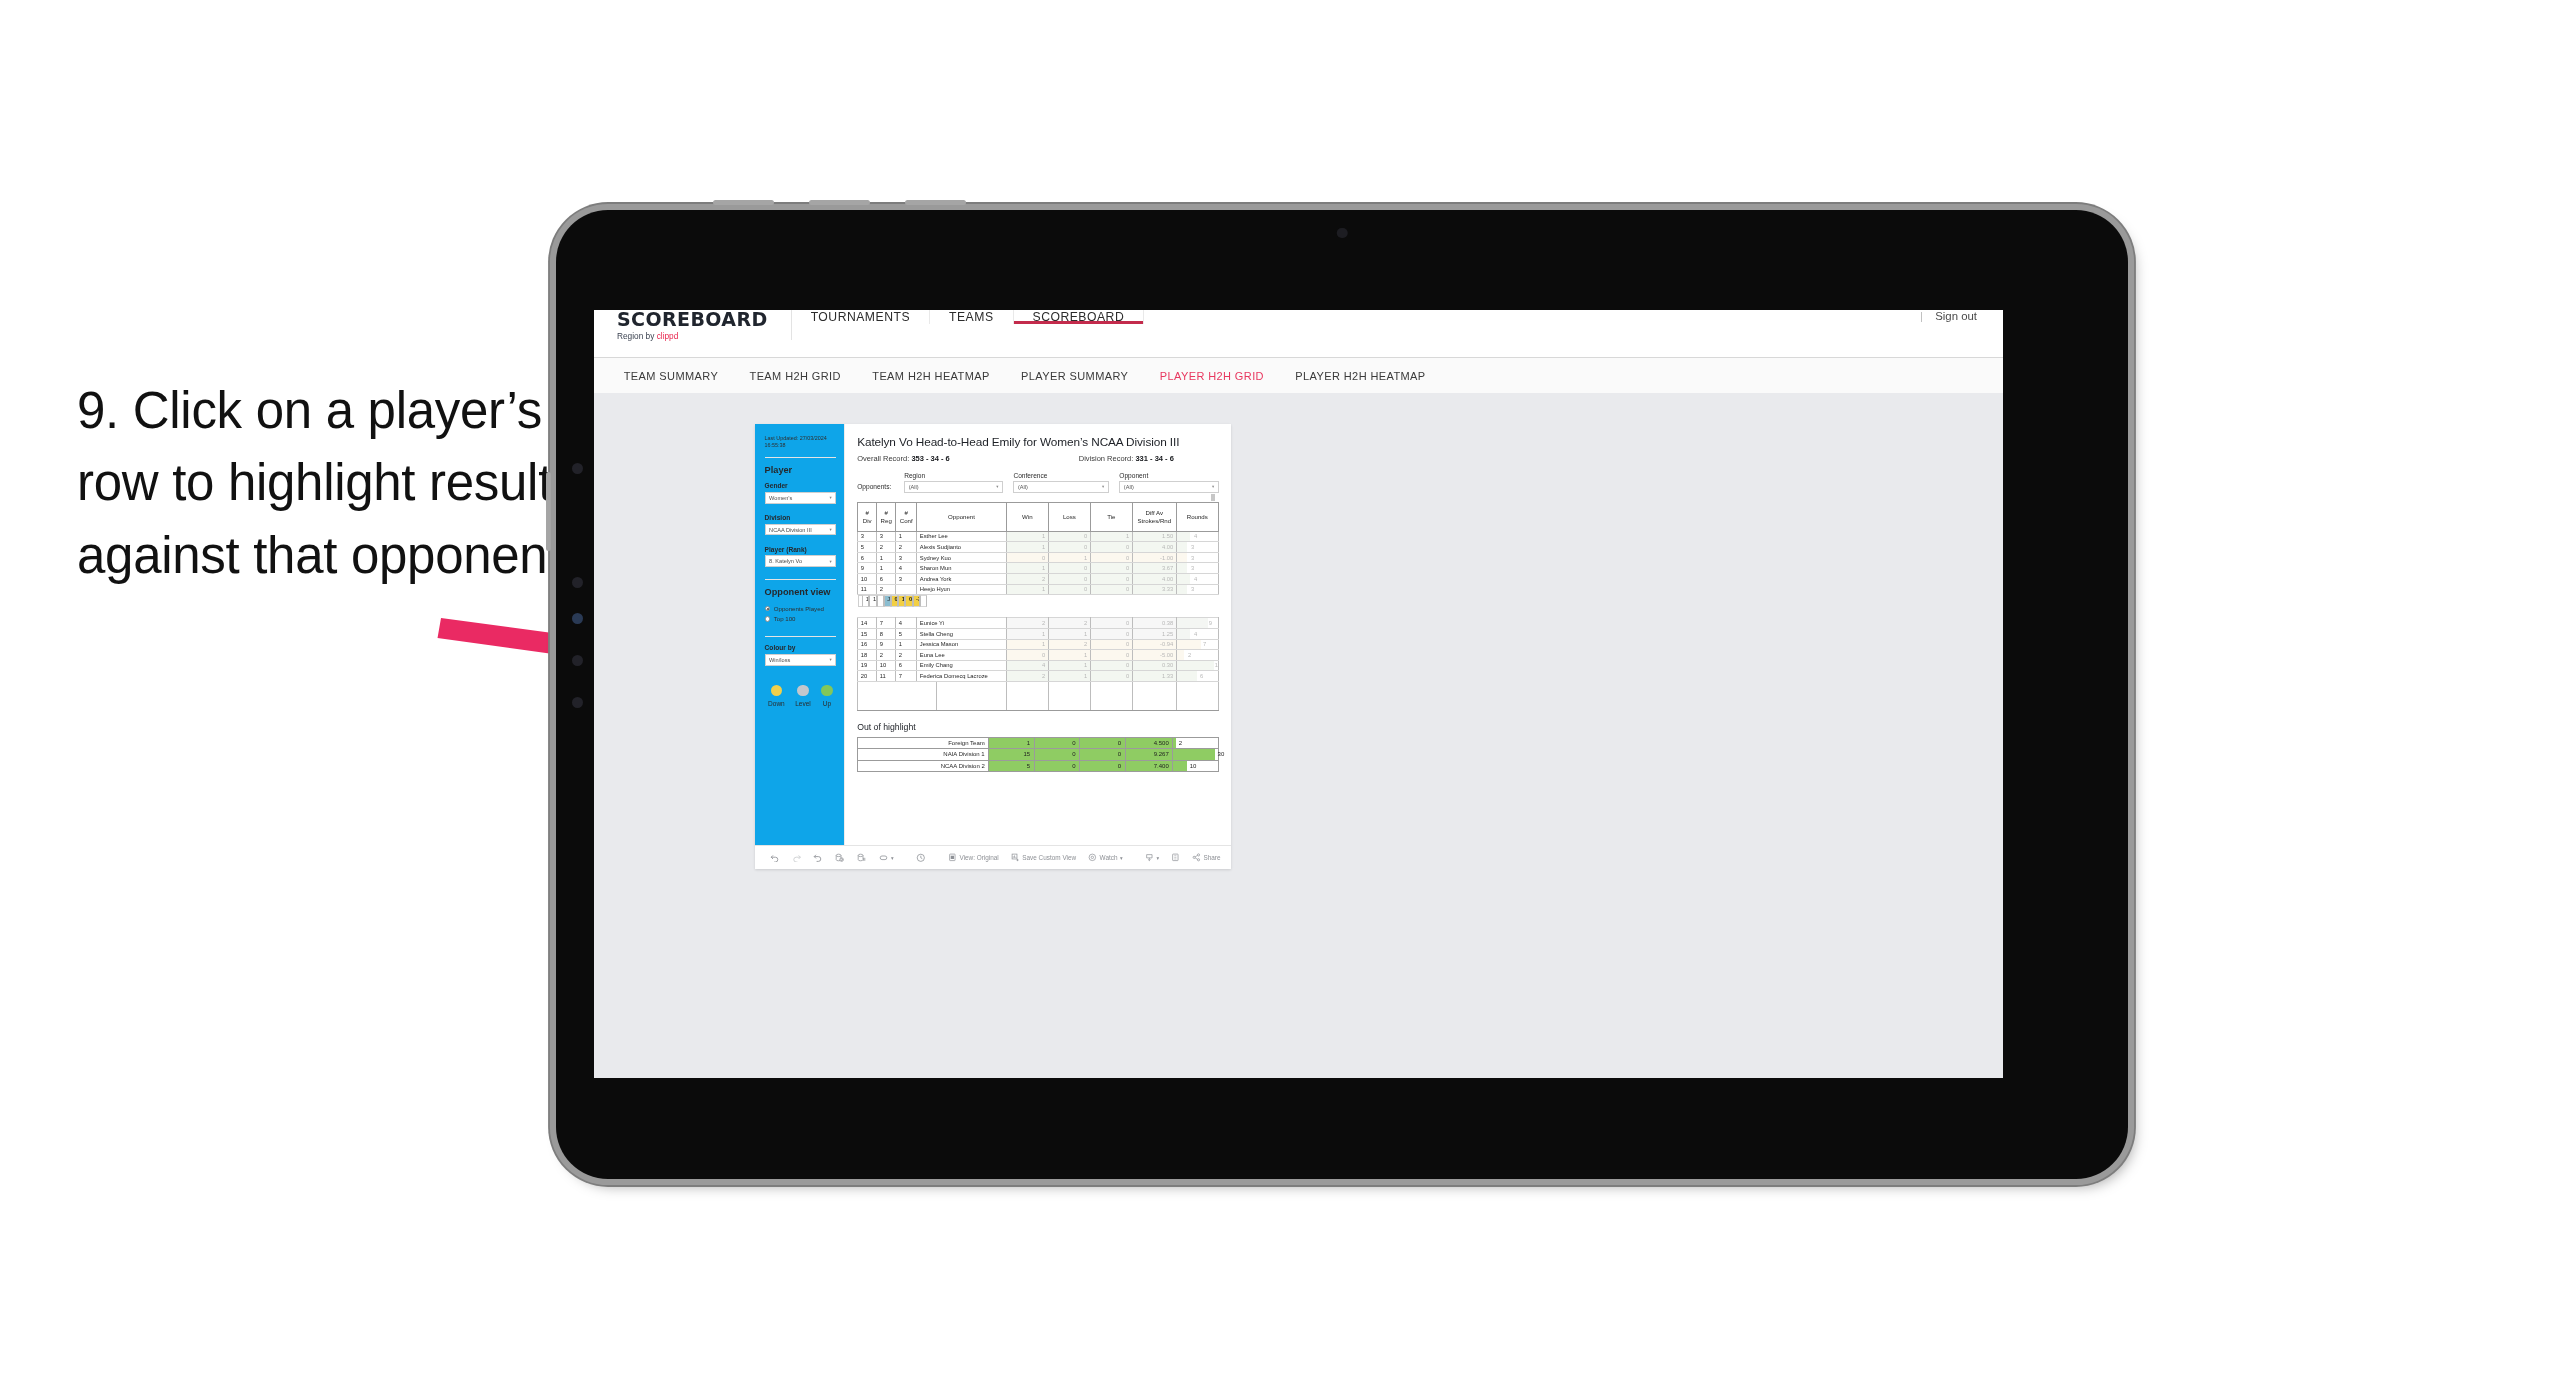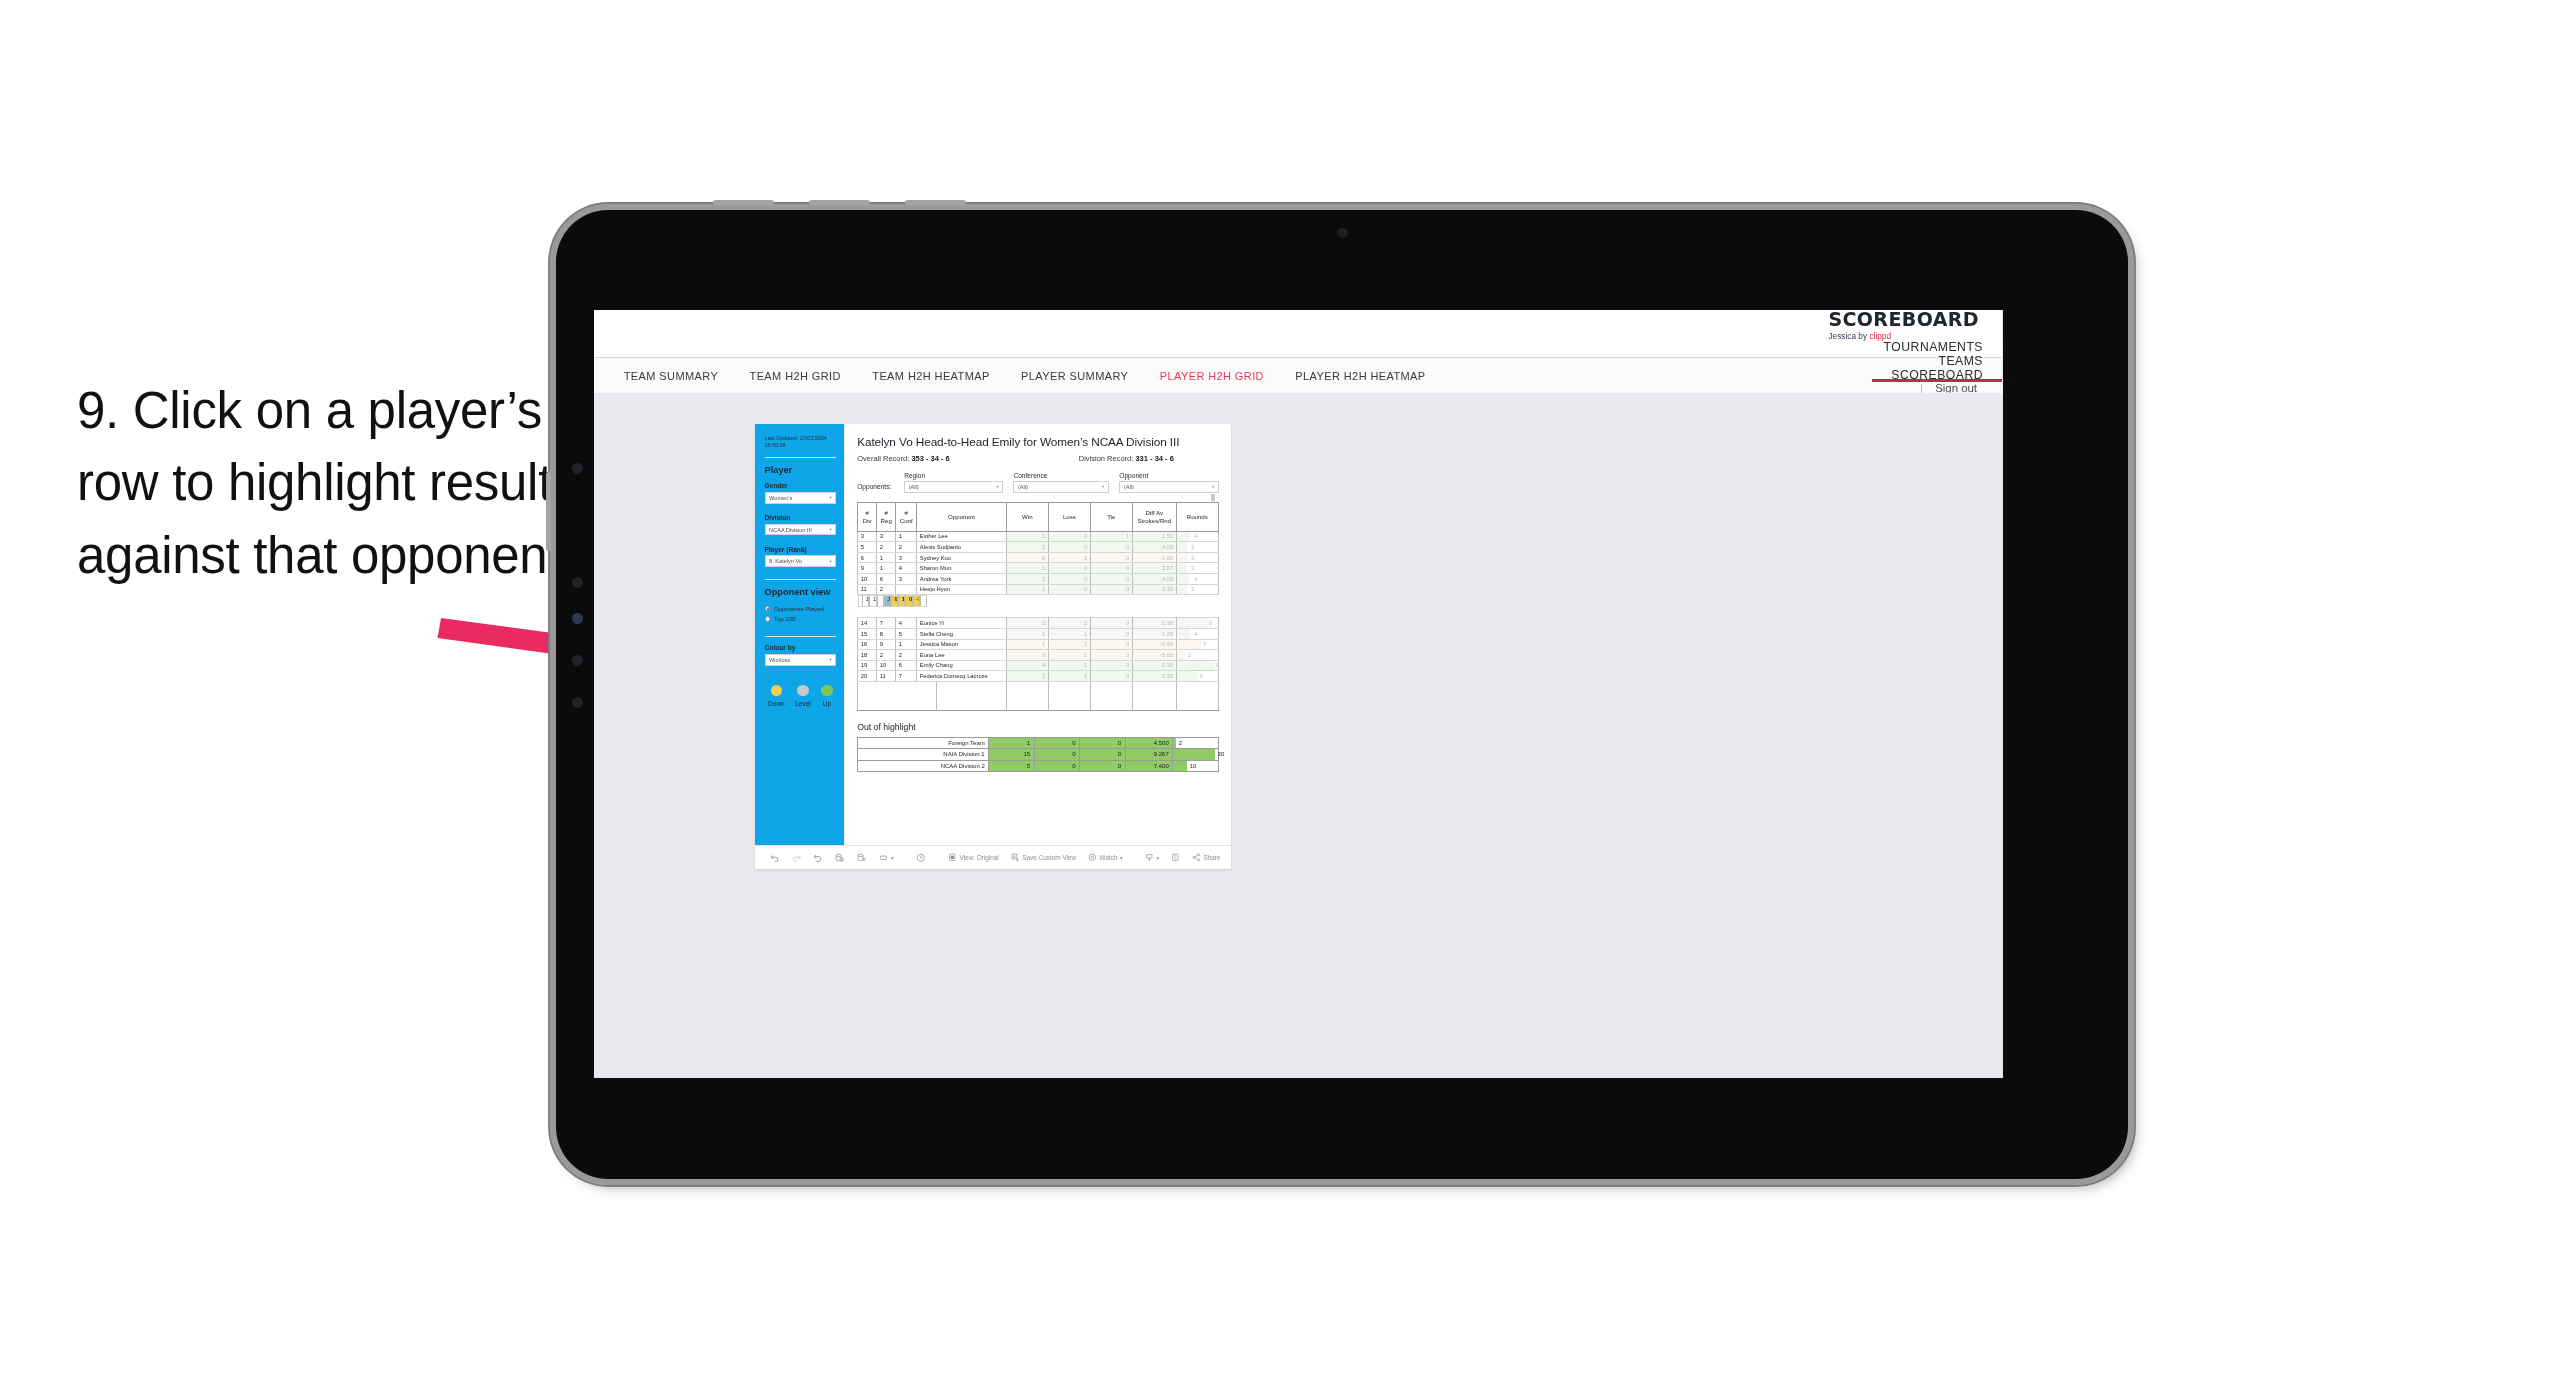--- a/index.html
+++ b/index.html
@@ -30,22 +30,22 @@
   
   .bdot{position:absolute;left:15.7px;width:11.4px;height:11.4px;border-radius:50%;background:#222229;}
 
   
   #screen{
     position:absolute; left:38px; top:100px; width:1409px; height:768px;
     background:#e9eaed; overflow:hidden;
   }
 
   
-  #appbar{height:47px;background:#ffffff;display:flex;align-items:flex-end;
-          border-bottom:0.9px solid #d8d8d8;position:relative;flex-direction:column;}
+  #appbar{height:47px;background:#ffffff;display:flex;align-items:flex-start;
+          border-bottom:0.9px solid #d8d8d8;position:relative;}
   #logoWrap{display:flex;flex-direction:column;justify-content:center;
             padding:0 23px 0 23px;border-right:0.9px solid #e3e3e3;}
   #logoMain{font-size:19px;font-weight:bold;letter-spacing:0.4px;color:#20252e;
             font-family:"DejaVu Sans", sans-serif;line-height:1;}
   #logoSub{font-size:8.3px;color:#3b4250;margin-top:2.6px;line-height:1;}
   #logoSub b{color:#e8264f;font-weight:normal;}
   .navitem{display:flex;align-items:center;padding:0 19px;font-size:12.2px;
            color:#2b2b2b;letter-spacing:0.5px;border-right:0.9px solid #e9e9e9;
            cursor:pointer;position:relative;}
   .navitem.active:after{content:"";position:absolute;left:0;right:0;bottom:0;
@@ -175,21 +175,21 @@
   <div class="bdot" style="top:367px;"></div>
   <div class="bdot" style="top:403px;background:#2a3a55;"></div>
   <div class="bdot" style="top:445px;"></div>
   <div class="bdot" style="top:487px;"></div>
 
   <div id="screen">
 
     <div id="appbar">
       <div id="logoWrap">
         <div id="logoMain">SCOREBOARD</div>
-        <div id="logoSub"><span>Jessica by </span><b>clippd</b></div>
+        <div id="logoSub"><span>Region by </span><b>clippd</b></div>
       </div>
       <div class="navitem">TOURNAMENTS</div>
       <div class="navitem">TEAMS</div>
       <div class="navitem active">SCOREBOARD</div>
       <div id="signout">
         <span class="bar">|</span>
         <span>Sign out</span>
       </div>
     </div>
 

